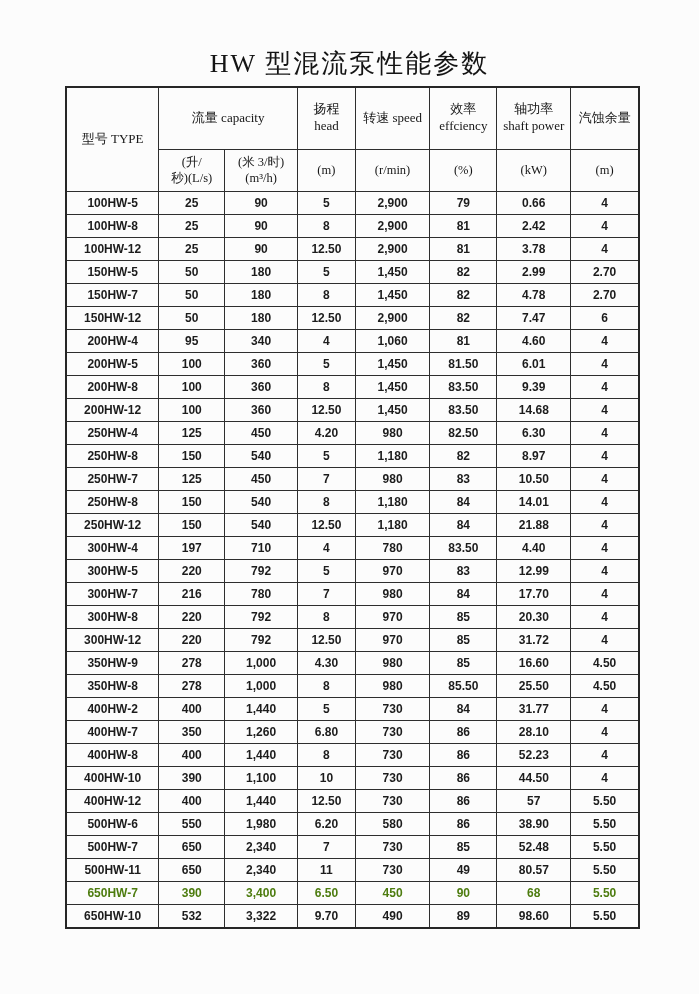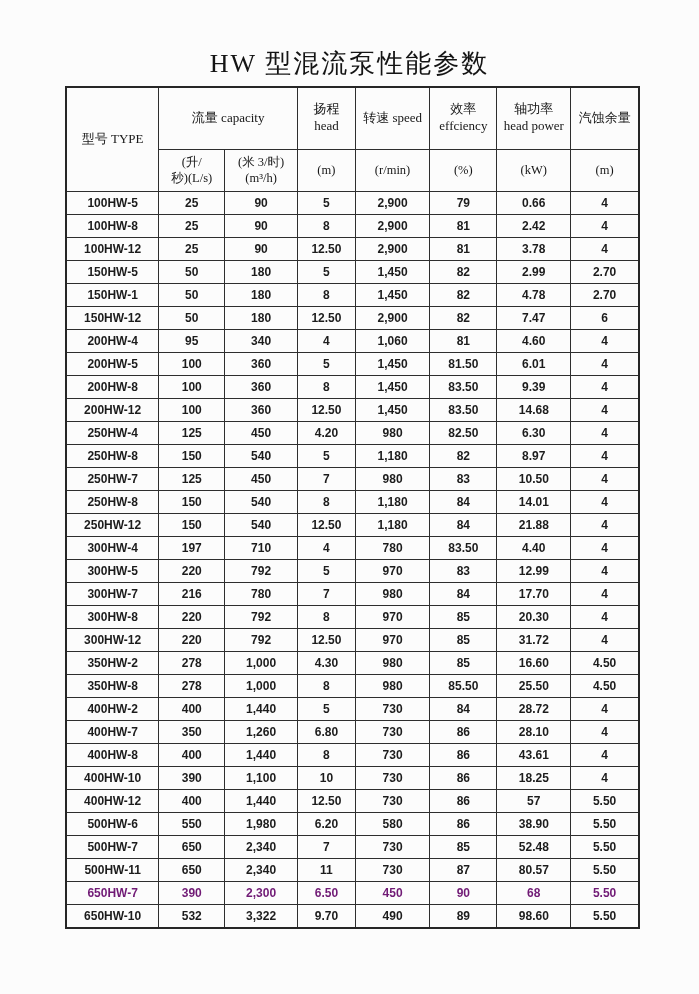--- a/index.html
+++ b/index.html
@@ -64,21 +64,21 @@
   }
   tbody td {
     font-family: "Liberation Sans", "DejaVu Sans", sans-serif;
     font-weight: bold;
     font-size: 12px;
     color: #1c1c1c;
     height: 22px;
   }
   tbody tr.emph td {
     font-weight: 900;
-    color: #701a75;
+    color: #4d7c0f;
   }
   .two-line span { display: block; }
 </style>
 </head>
 <body>
 
 <div class="page">
 
   <div class="page-title">HW 型混流泵性能参数</div>
 
@@ -98,21 +98,21 @@
         <th rowspan="2">型号 TYPE</th>
         <th colspan="2">流量 capacity</th>
         <th>扬程 head</th>
         <th>转速 speed</th>
         <th class="two-line">
           <span>效率</span>
           <span>effciency</span>
         </th>
         <th class="two-line">
           <span>轴功率</span>
-          <span>head power</span>
+          <span>shaft power</span>
         </th>
         <th>汽蚀余量</th>
       </tr>
       <tr class="hdr-units">
         <th class="unit two-line">
           <span>(升/</span>
           <span>秒)(L/s)</span>
         </th>
         <th class="unit two-line">
           <span>(米 3/时)</span>
@@ -160,21 +160,21 @@
           <td>150HW-5</td>
           <td>50</td>
           <td>180</td>
           <td>5</td>
           <td>1,450</td>
           <td>82</td>
           <td>2.99</td>
           <td>2.70</td>
         </tr>
         <tr>
-          <td>150HW-1</td>
+          <td>150HW-7</td>
           <td>50</td>
           <td>180</td>
           <td>8</td>
           <td>1,450</td>
           <td>82</td>
           <td>4.78</td>
           <td>2.70</td>
         </tr>
         <tr>
           <td>150HW-12</td>
@@ -320,21 +320,21 @@
           <td>300HW-12</td>
           <td>220</td>
           <td>792</td>
           <td>12.50</td>
           <td>970</td>
           <td>85</td>
           <td>31.72</td>
           <td>4</td>
         </tr>
         <tr>
-          <td>350HW-2</td>
+          <td>350HW-9</td>
           <td>278</td>
           <td>1,000</td>
           <td>4.30</td>
           <td>980</td>
           <td>85</td>
           <td>16.60</td>
           <td>4.50</td>
         </tr>
         <tr>
           <td>350HW-8</td>
@@ -346,51 +346,51 @@
           <td>25.50</td>
           <td>4.50</td>
         </tr>
         <tr>
           <td>400HW-2</td>
           <td>400</td>
           <td>1,440</td>
           <td>5</td>
           <td>730</td>
           <td>84</td>
-          <td>28.72</td>
+          <td>31.77</td>
           <td>4</td>
         </tr>
         <tr>
           <td>400HW-7</td>
           <td>350</td>
           <td>1,260</td>
           <td>6.80</td>
           <td>730</td>
           <td>86</td>
           <td>28.10</td>
           <td>4</td>
         </tr>
         <tr>
           <td>400HW-8</td>
           <td>400</td>
           <td>1,440</td>
           <td>8</td>
           <td>730</td>
           <td>86</td>
-          <td>43.61</td>
+          <td>52.23</td>
           <td>4</td>
         </tr>
         <tr>
           <td>400HW-10</td>
           <td>390</td>
           <td>1,100</td>
           <td>10</td>
           <td>730</td>
           <td>86</td>
-          <td>18.25</td>
+          <td>44.50</td>
           <td>4</td>
         </tr>
         <tr>
           <td>400HW-12</td>
           <td>400</td>
           <td>1,440</td>
           <td>12.50</td>
           <td>730</td>
           <td>86</td>
           <td>57</td>
@@ -415,28 +415,28 @@
           <td>85</td>
           <td>52.48</td>
           <td>5.50</td>
         </tr>
         <tr>
           <td>500HW-11</td>
           <td>650</td>
           <td>2,340</td>
           <td>11</td>
           <td>730</td>
-          <td>87</td>
+          <td>49</td>
           <td>80.57</td>
           <td>5.50</td>
         </tr>
         <tr class="emph">
           <td>650HW-7</td>
           <td>390</td>
-          <td>2,300</td>
+          <td>3,400</td>
           <td>6.50</td>
           <td>450</td>
           <td>90</td>
           <td>68</td>
           <td>5.50</td>
         </tr>
         <tr>
           <td>650HW-10</td>
           <td>532</td>
           <td>3,322</td>

